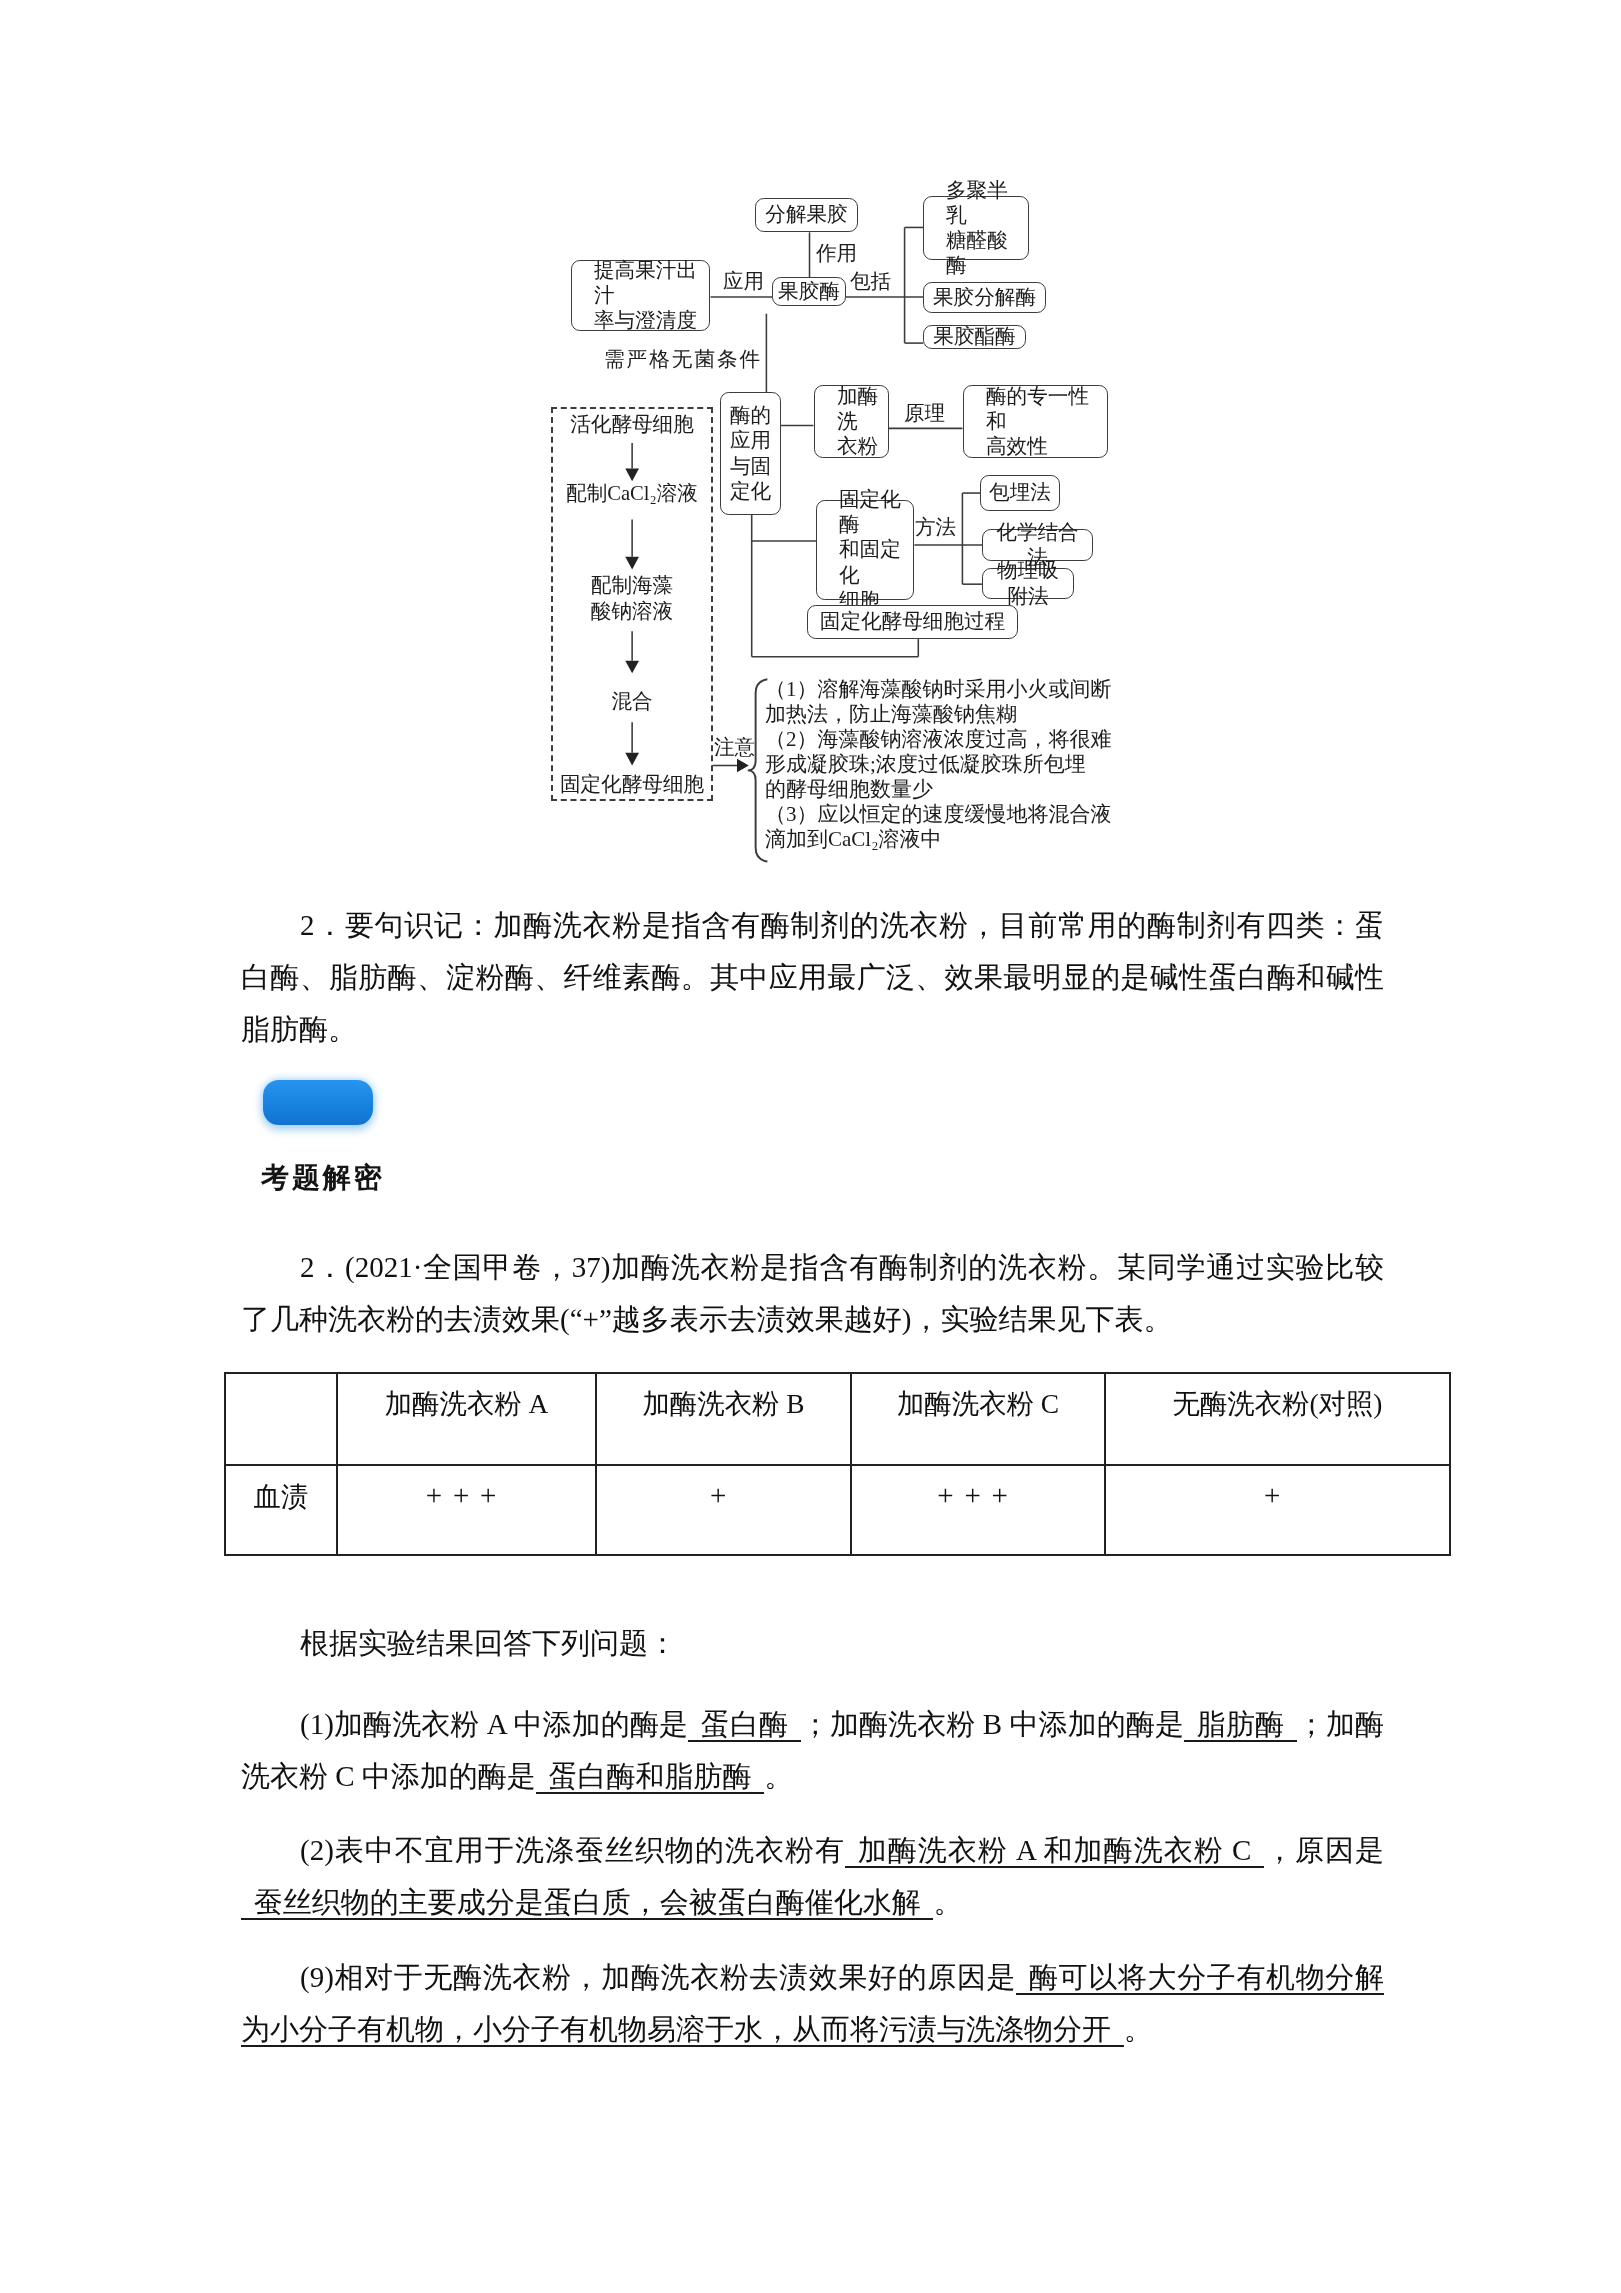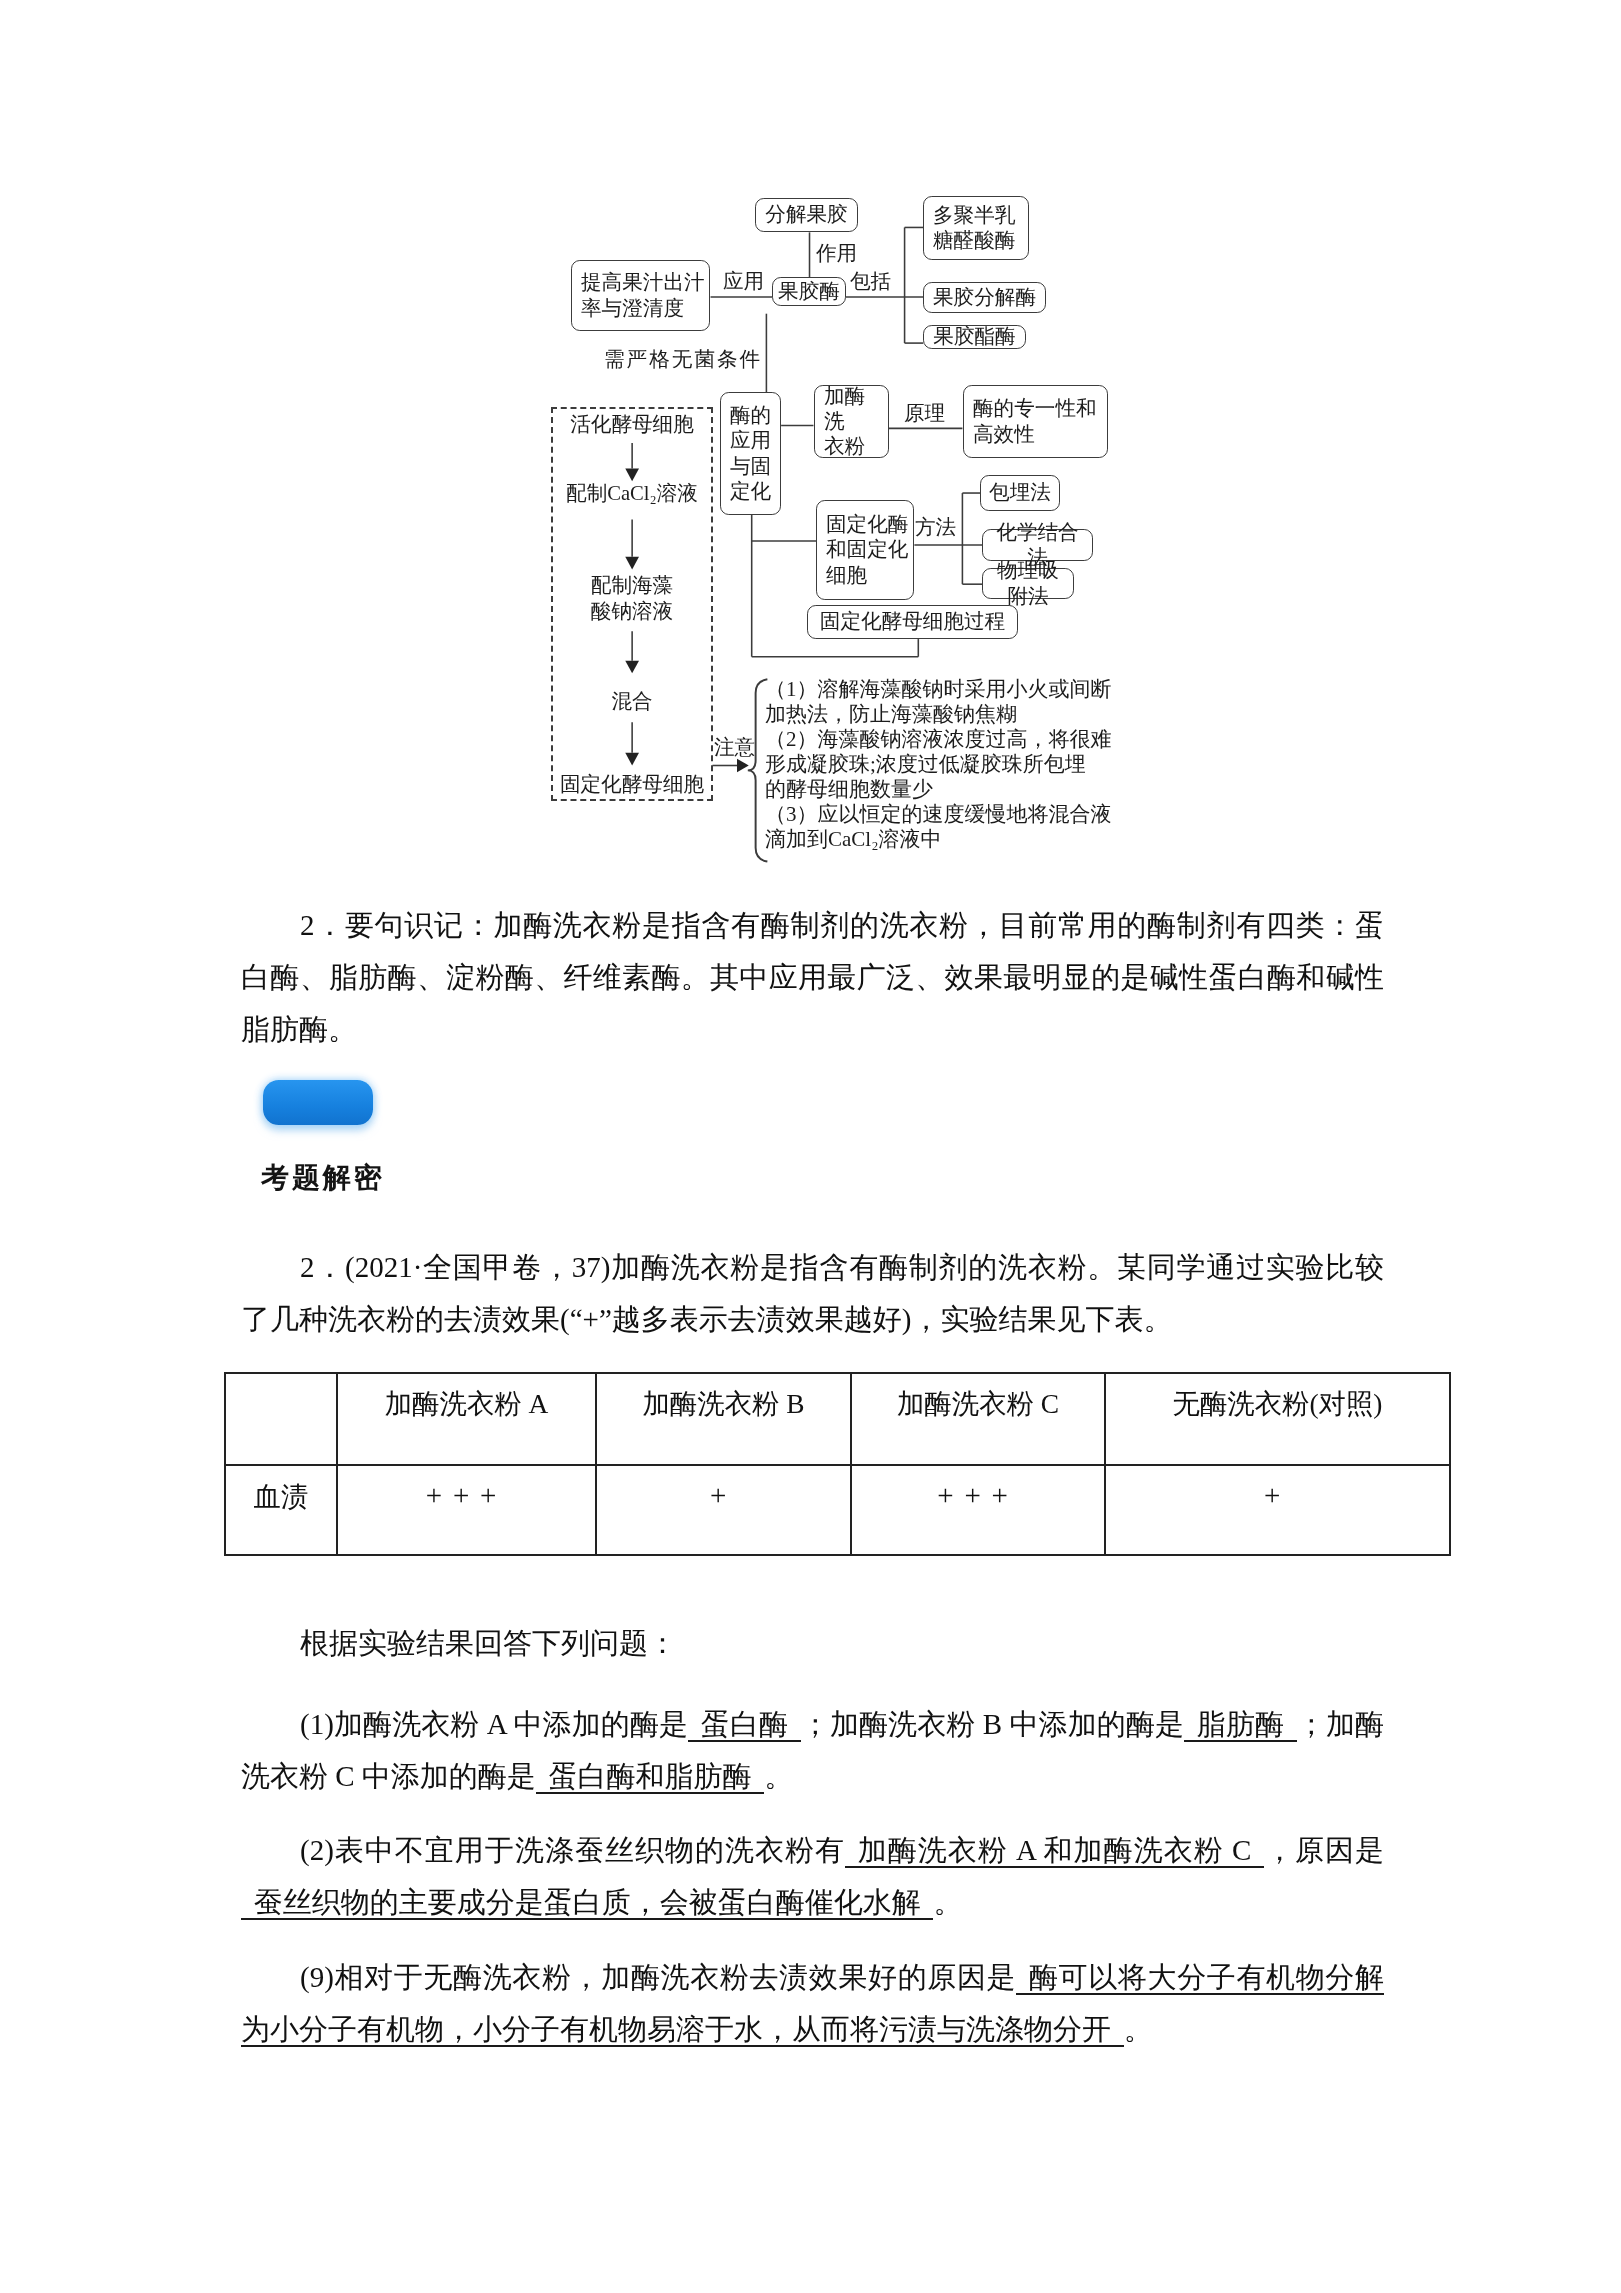--- a/index.html
+++ b/index.html
@@ -9,21 +9,21 @@
   }
   
   .fc-svg{position:absolute;left:0;top:0;}
   .fbox{
     position:absolute;box-sizing:border-box;
     border:1.6px solid #3c3c3c;border-radius:8.8px;background:#fff;
     display:flex;align-items:center;justify-content:center;
     font-size:20.6px;line-height:1.22;color:#1c1c1c;
     white-space:pre-line;text-align:center;padding:2px 3.9px;
   }
-  .fbox-left{justify-content:flex-start;text-align:left;padding-left:9px;}
+  .fbox-left{justify-content:flex-start;text-align:left;padding-left:22px;}
   .flabel{
     position:absolute;font-size:20.6px;color:#1c1c1c;white-space:nowrap;
   }
   .dashedbox{
     position:absolute;box-sizing:border-box;
     border:2px dashed #3c3c3c;background:transparent;
   }
   .fstep{
     position:absolute;left:551px;width:162px;text-align:center;
     font-size:20.6px;line-height:1.25;color:#1c1c1c;white-space:pre-line;

